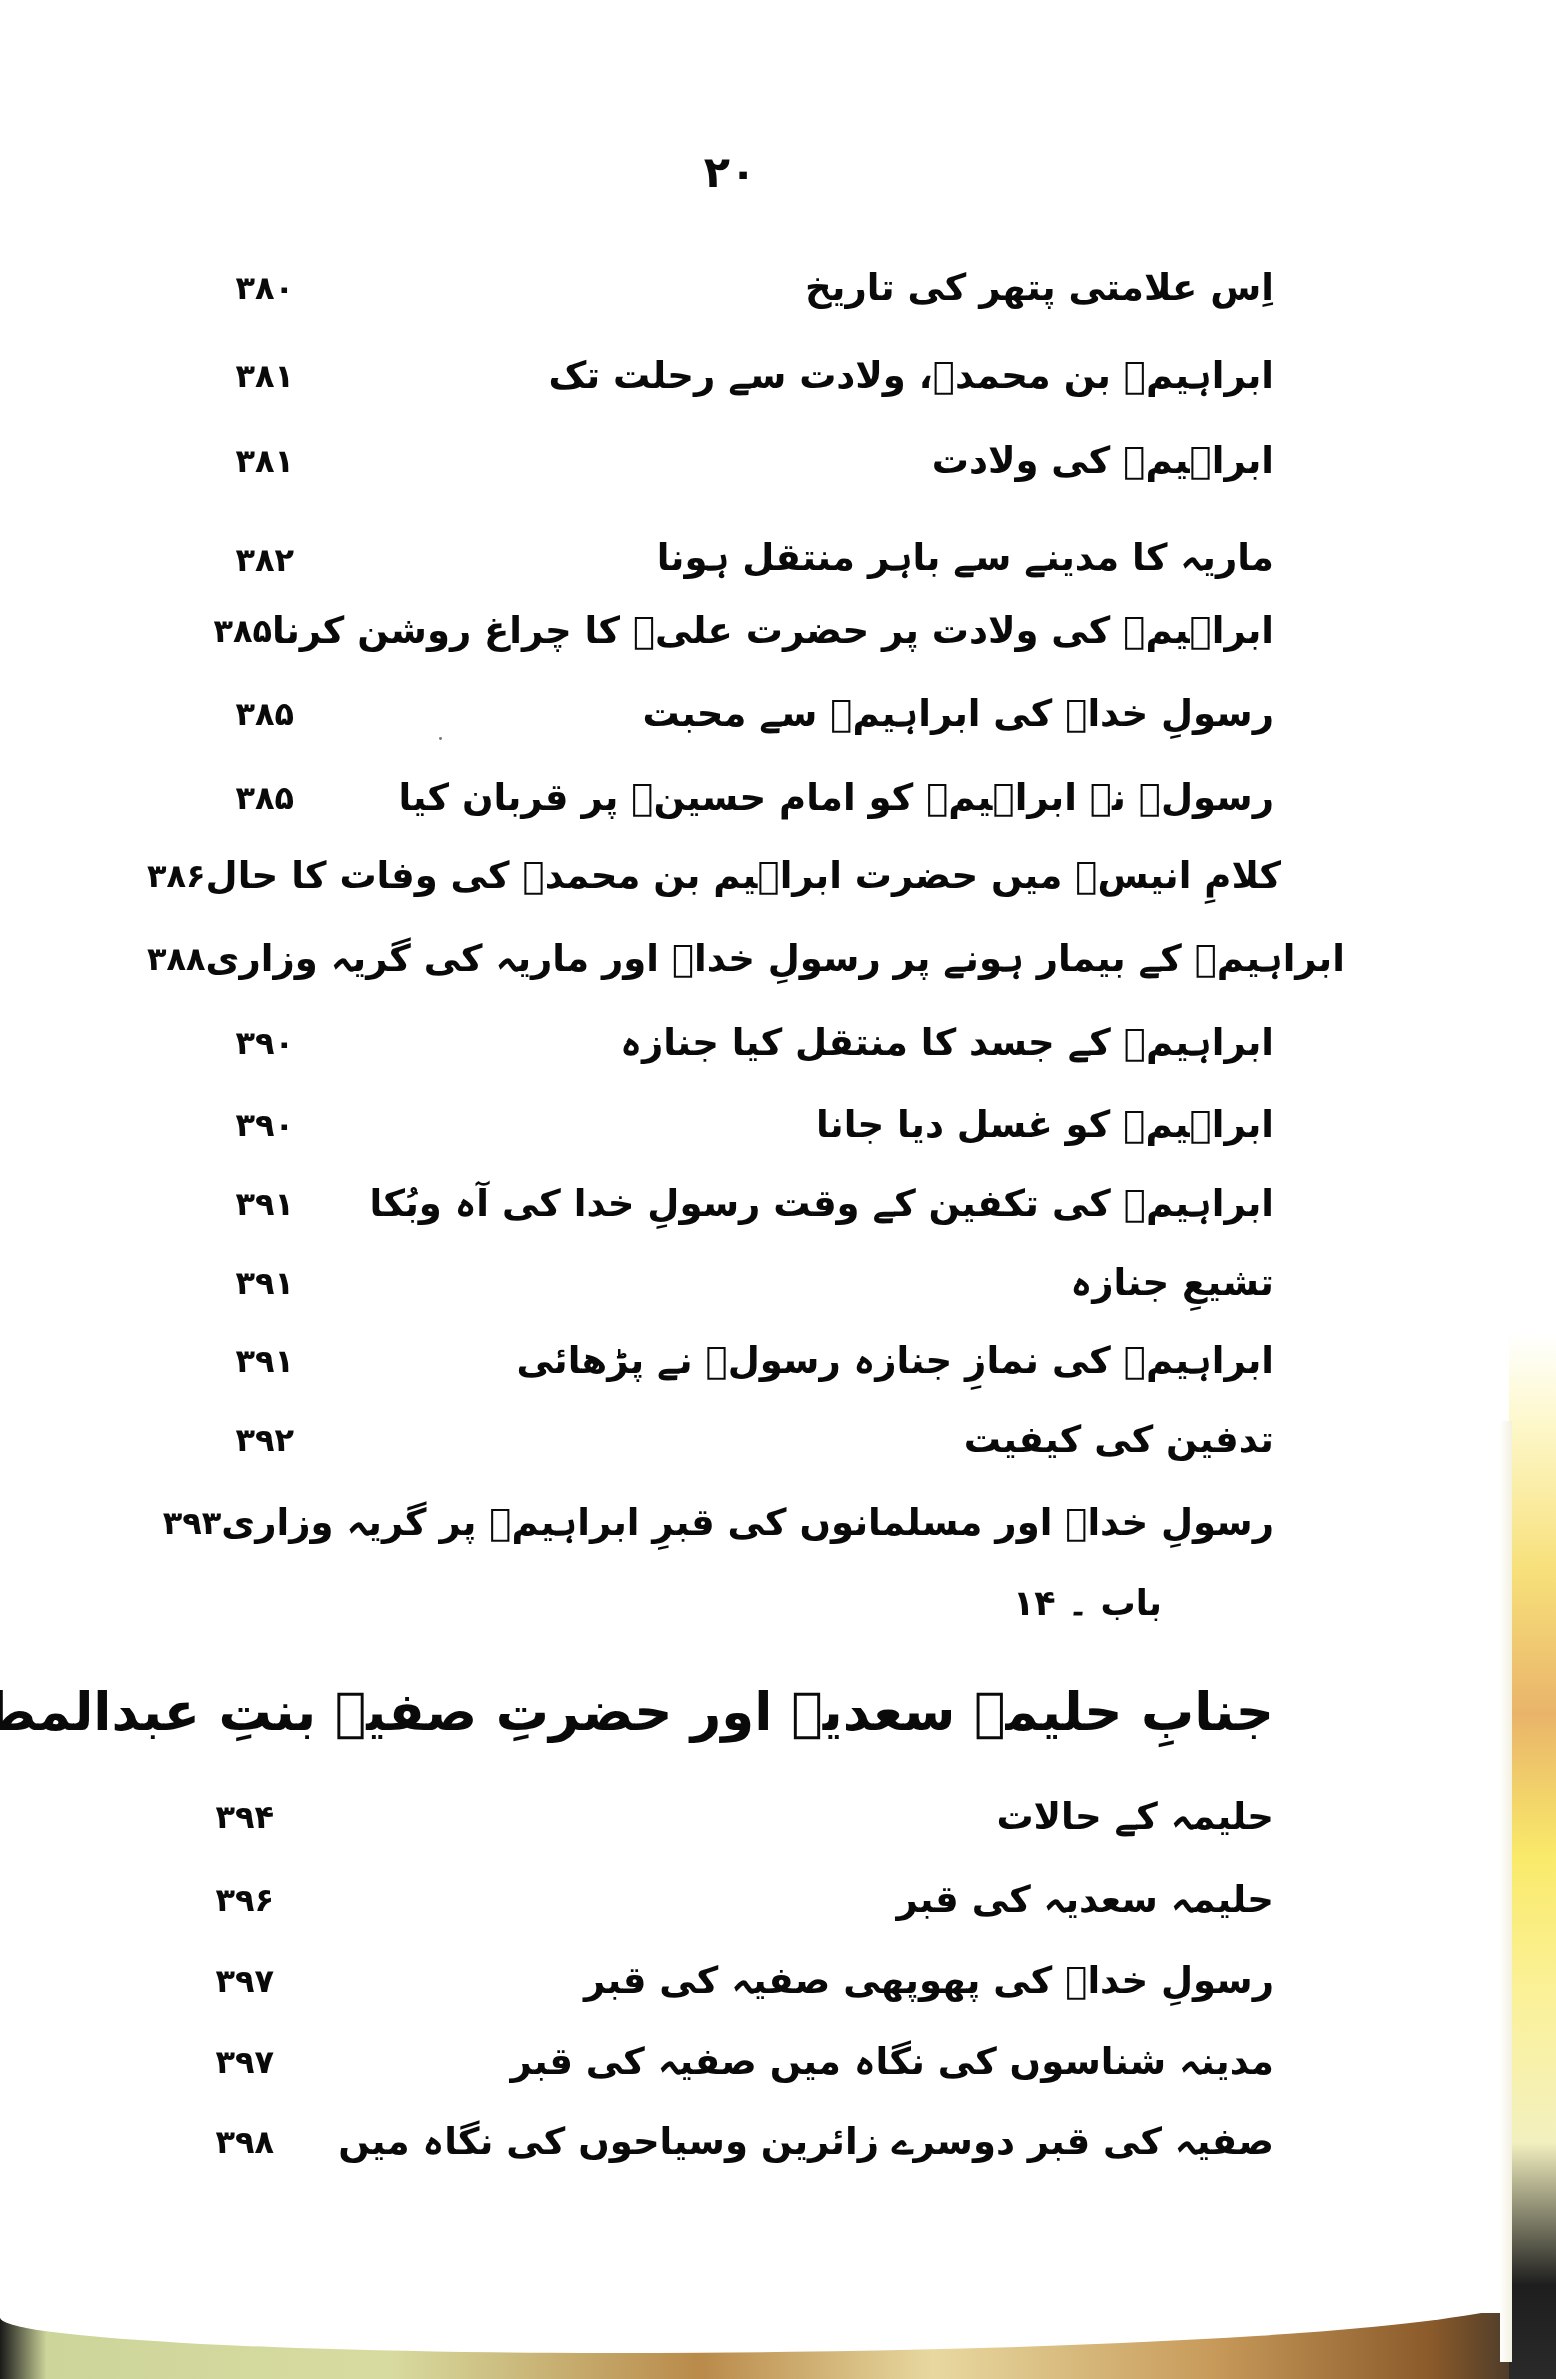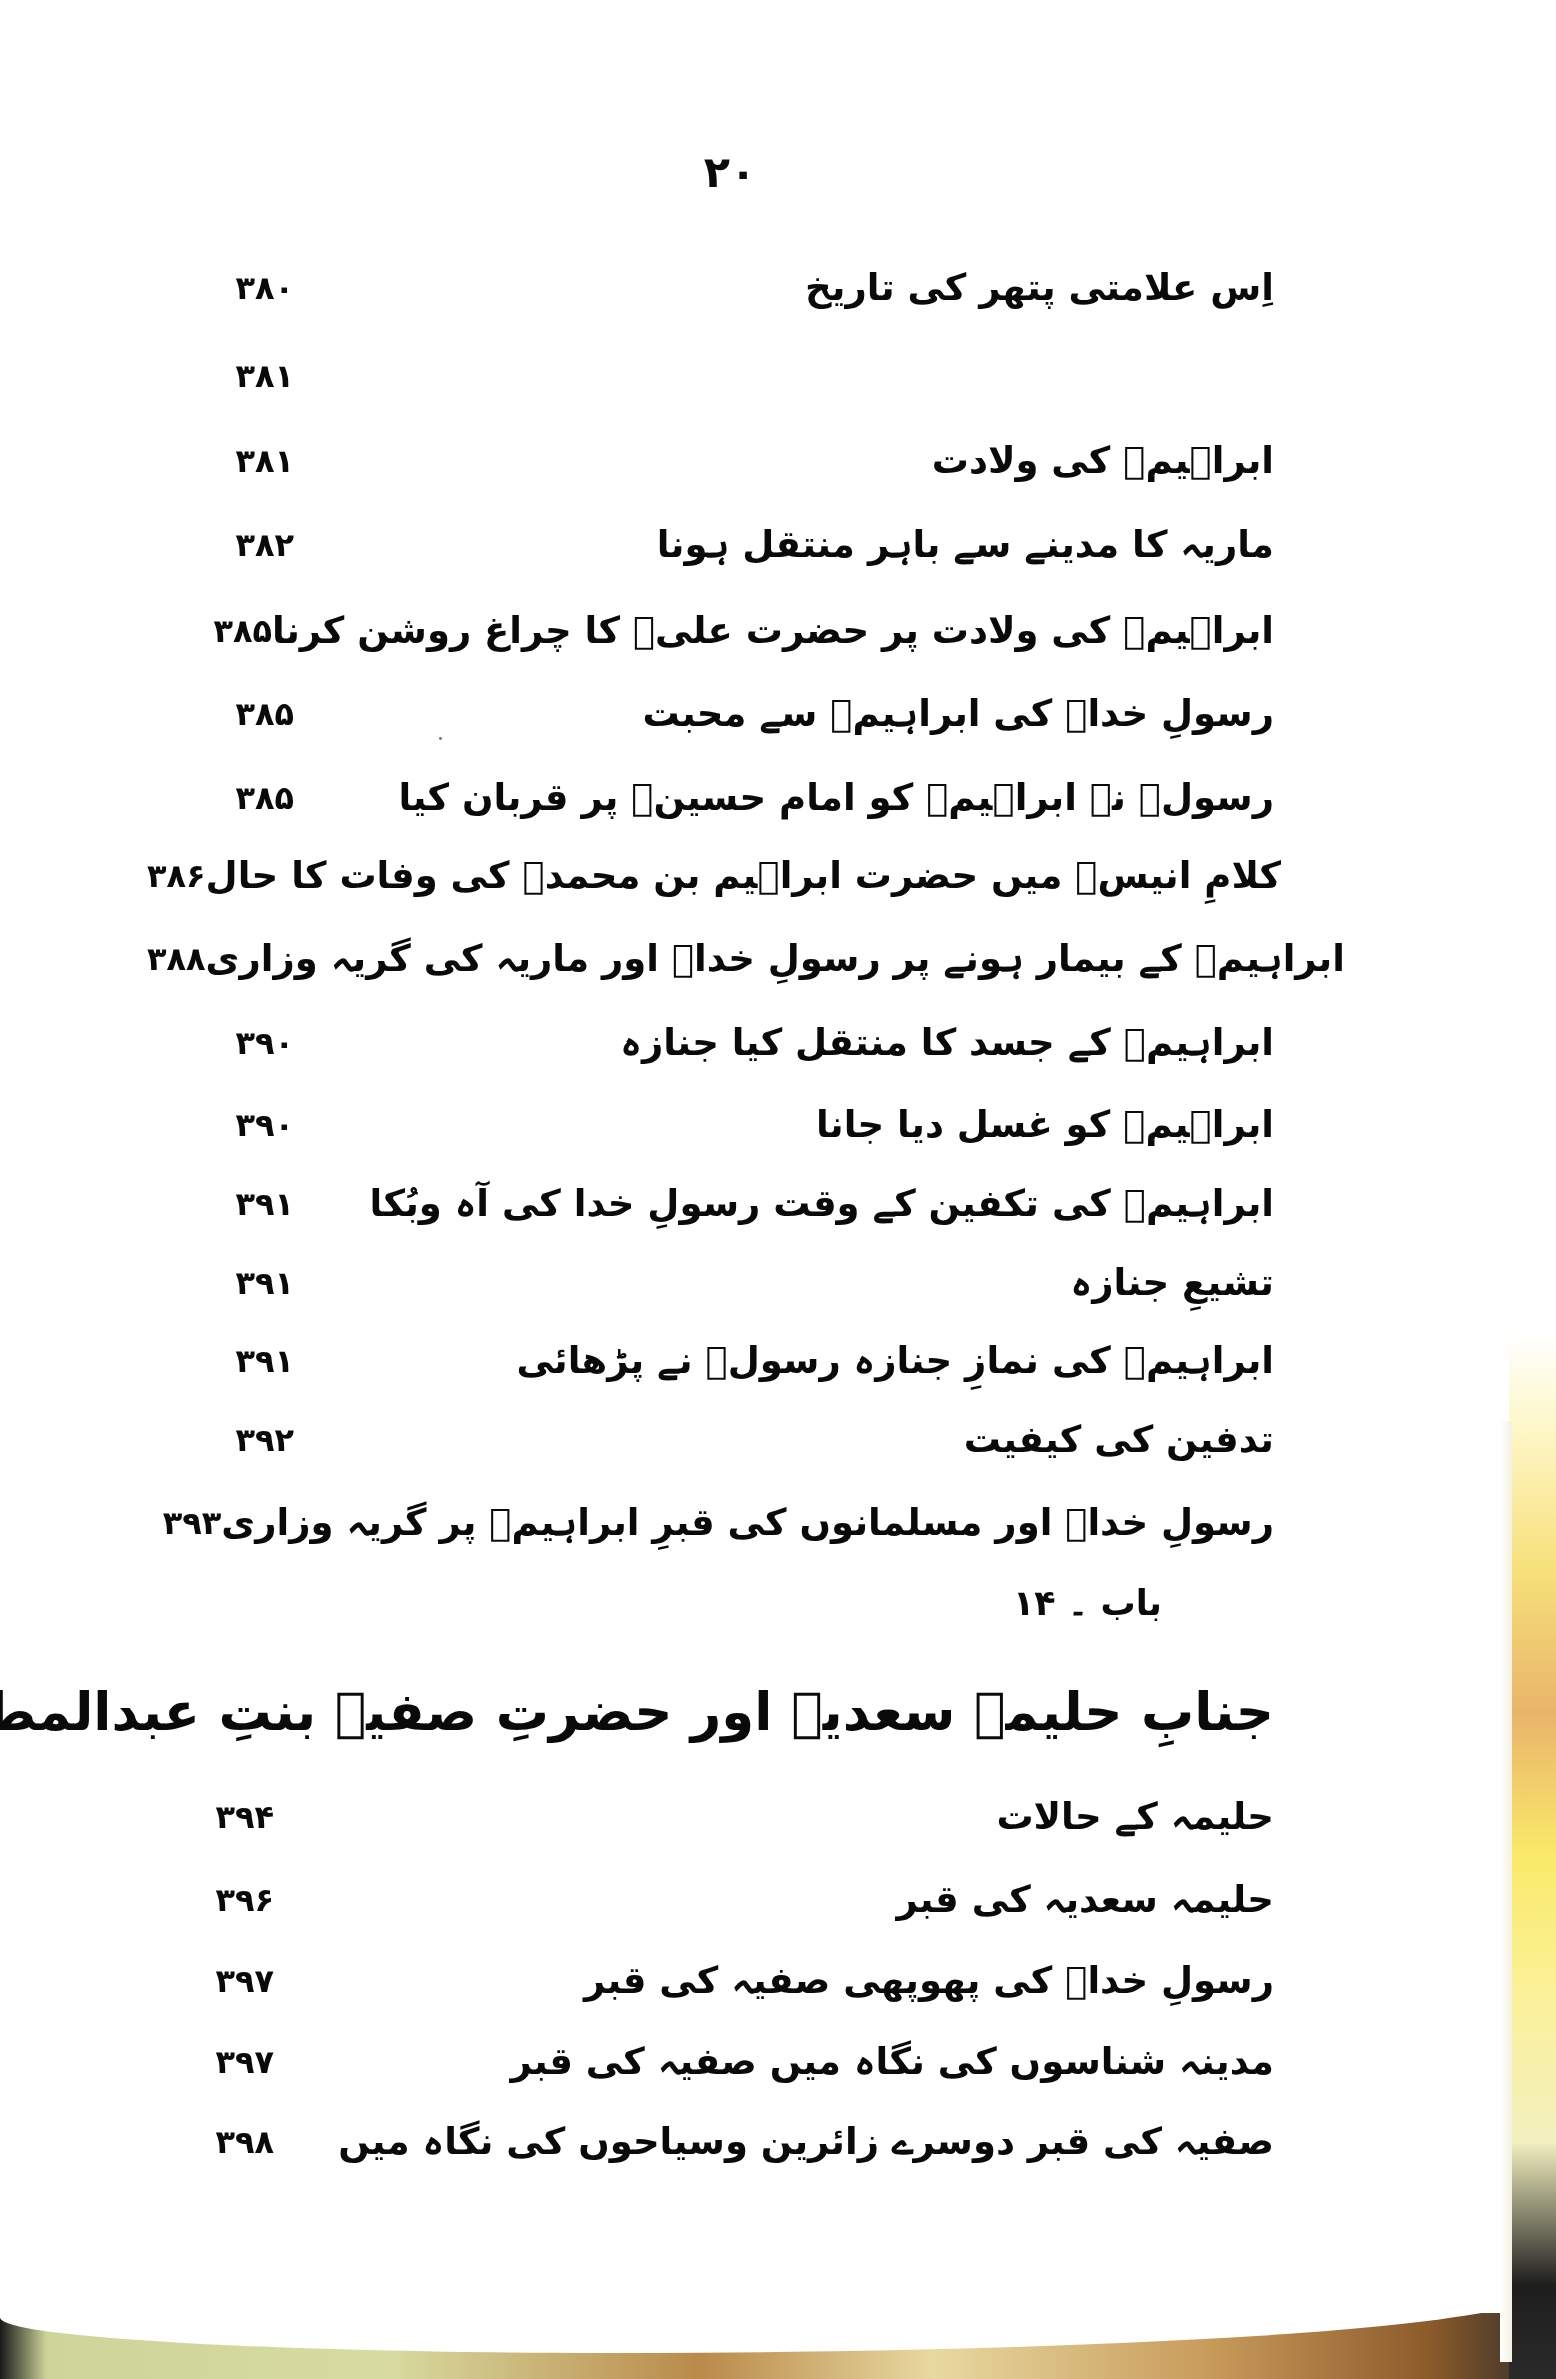--- a/index.html
+++ b/index.html
@@ -118,26 +118,27 @@
   <div class="page-number">۲۰</div>
 
   <div class="speck" style="left:439px; top:737px;"></div>
 
   <div class="entry" style="top:253px;">
     <span class="num">۳۸۰</span>
     <span class="title">اِس علامتی پتھر کی تاریخ</span>
   </div>
   <div class="entry" style="top:341px;">
     <span class="num">۳۸۱</span>
+    <span class="title">ابراہیمؑ بن محمدؐ، ولادت سے رحلت تک</span>
   </div>
   <div class="entry" style="top:426px;">
     <span class="num">۳۸۱</span>
     <span class="title">ابراہیمؑ کی ولادت</span>
   </div>
-  <div class="entry" style="top:510px;">
+  <div class="entry" style="top:510px;align-items:flex-end;">
     <span class="num">۳۸۲</span>
     <span class="title">ماریہ کا مدینے سے باہر منتقل ہونا</span>
   </div>
   <div class="entry" style="top:596px;">
     <span class="num">۳۸۵</span>
     <span class="title">ابراہیمؑ کی ولادت پر حضرت علیؑ کا چراغ روشن کرنا</span>
   </div>
   <div class="entry" style="top:679px;">
     <span class="num">۳۸۵</span>
     <span class="title">رسولِ خداؐ کی ابراہیمؑ سے محبت</span>

